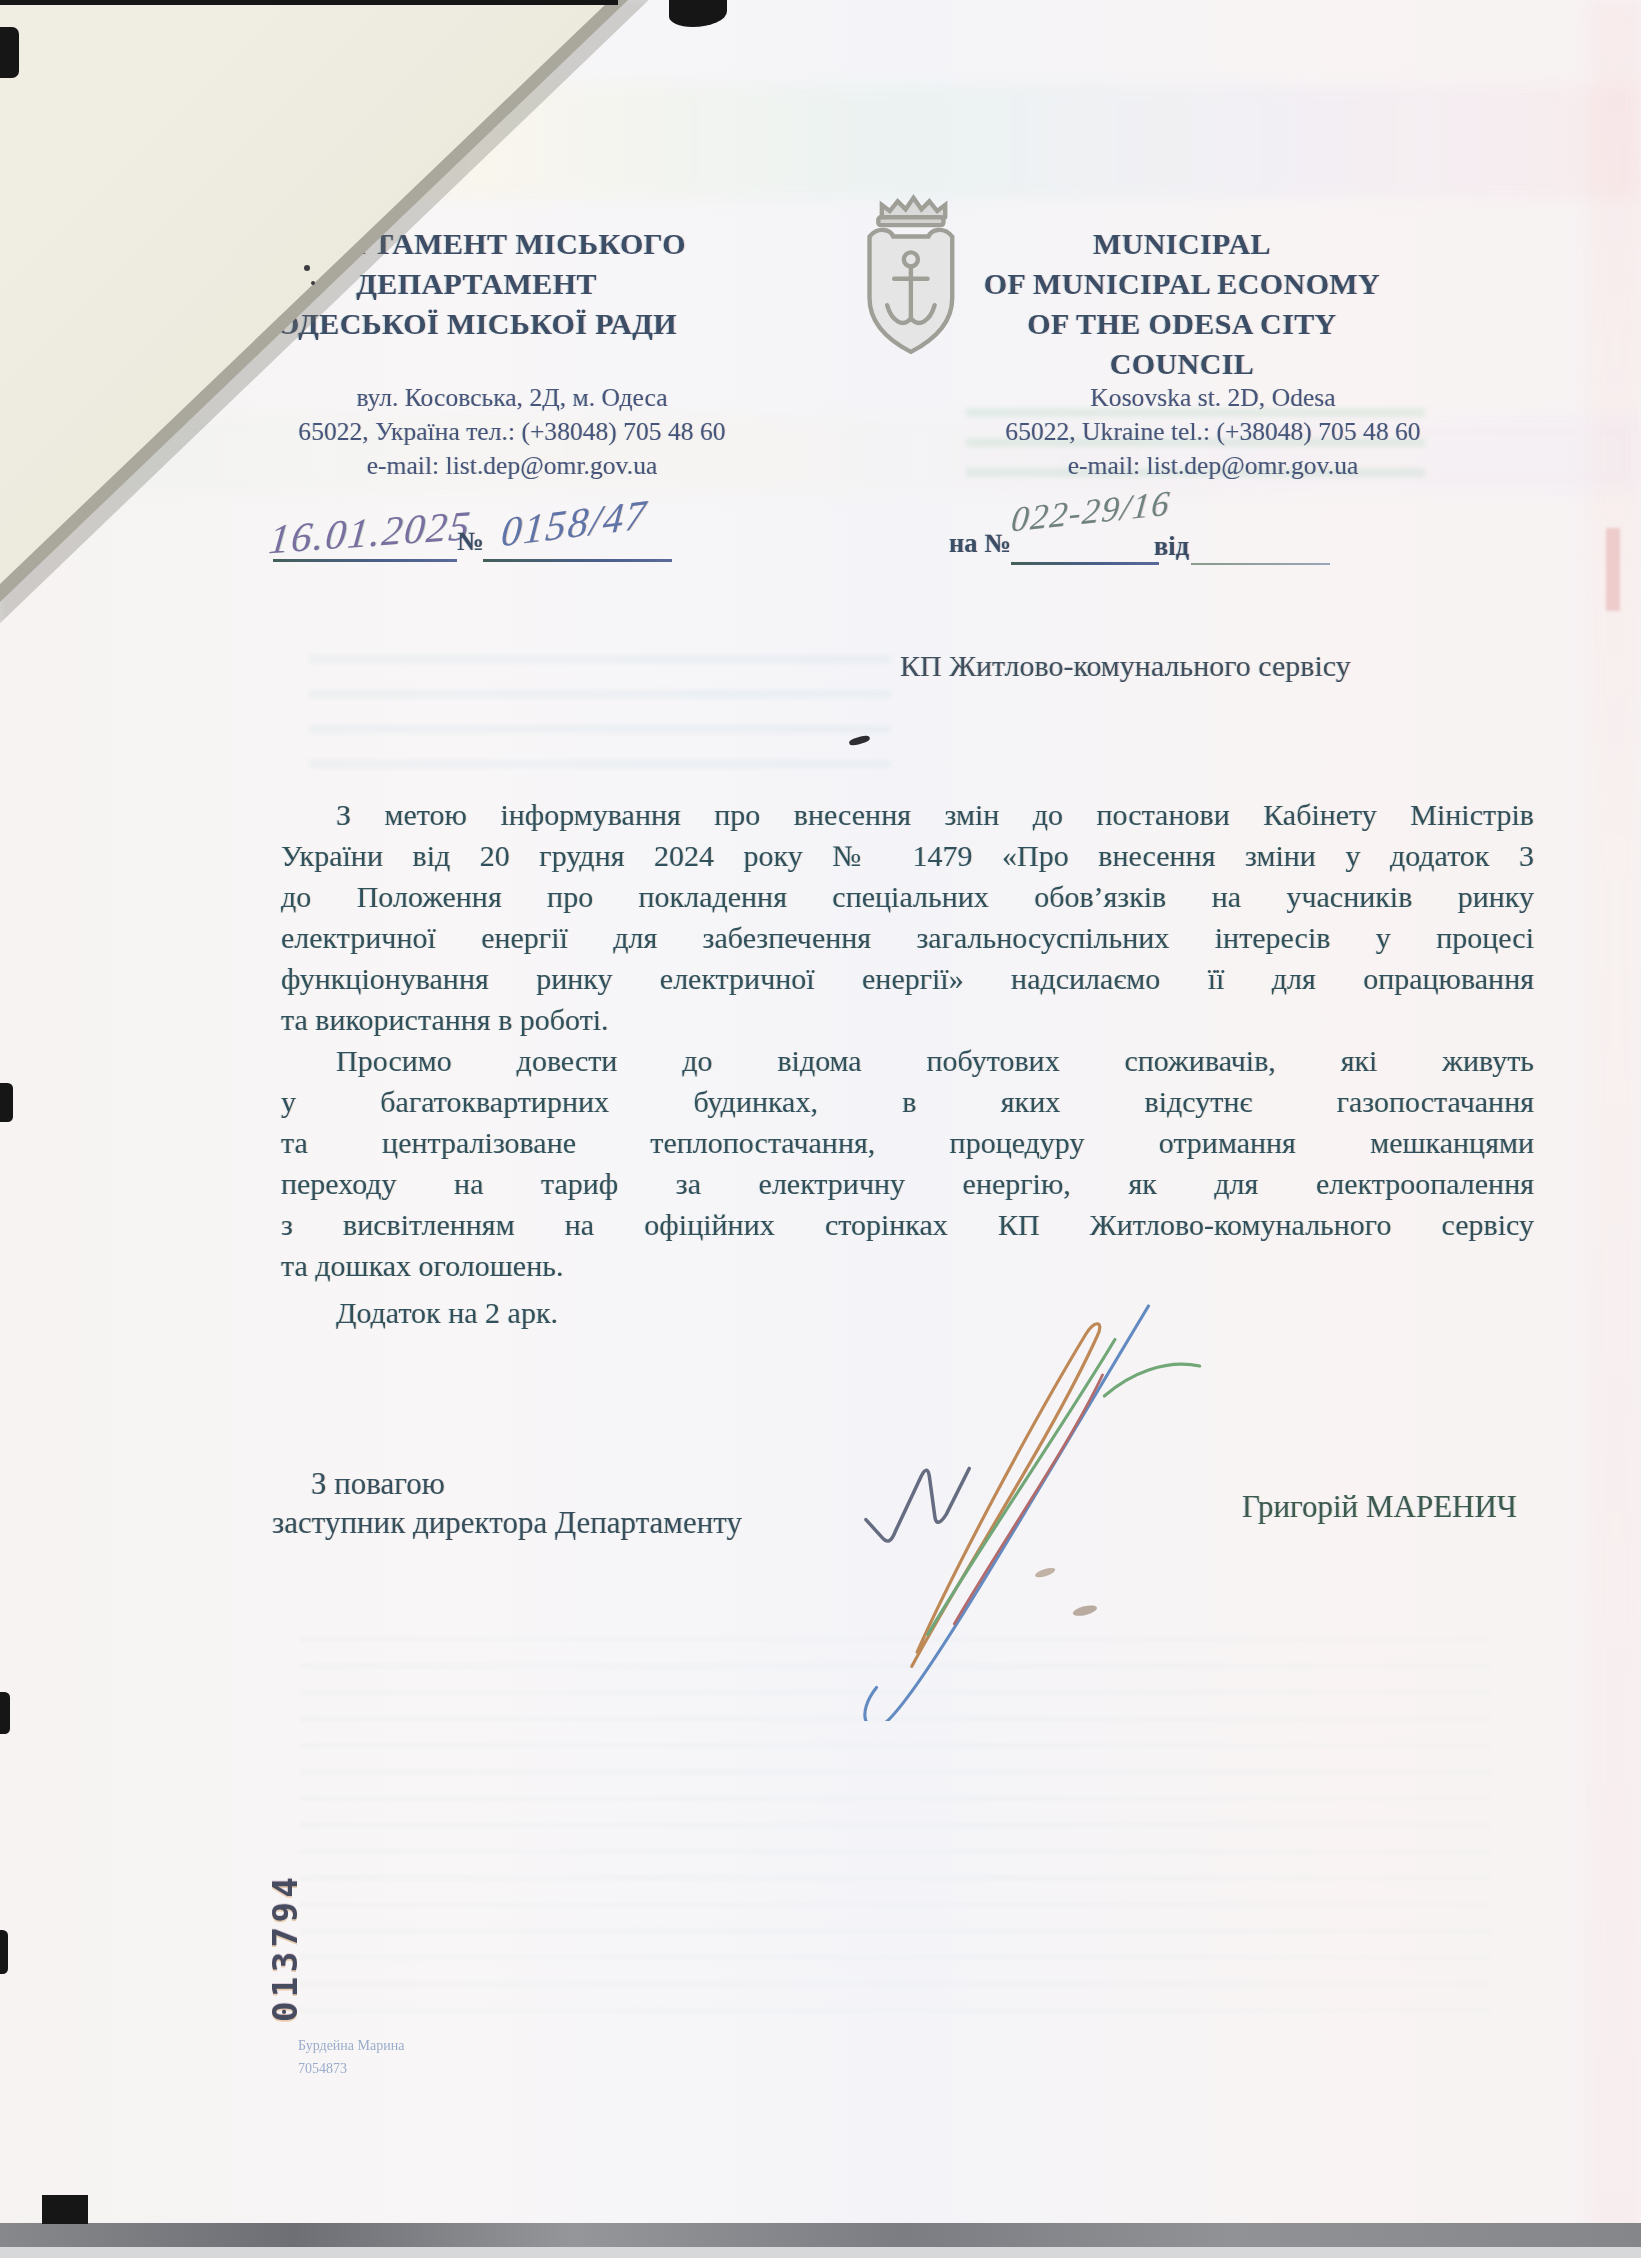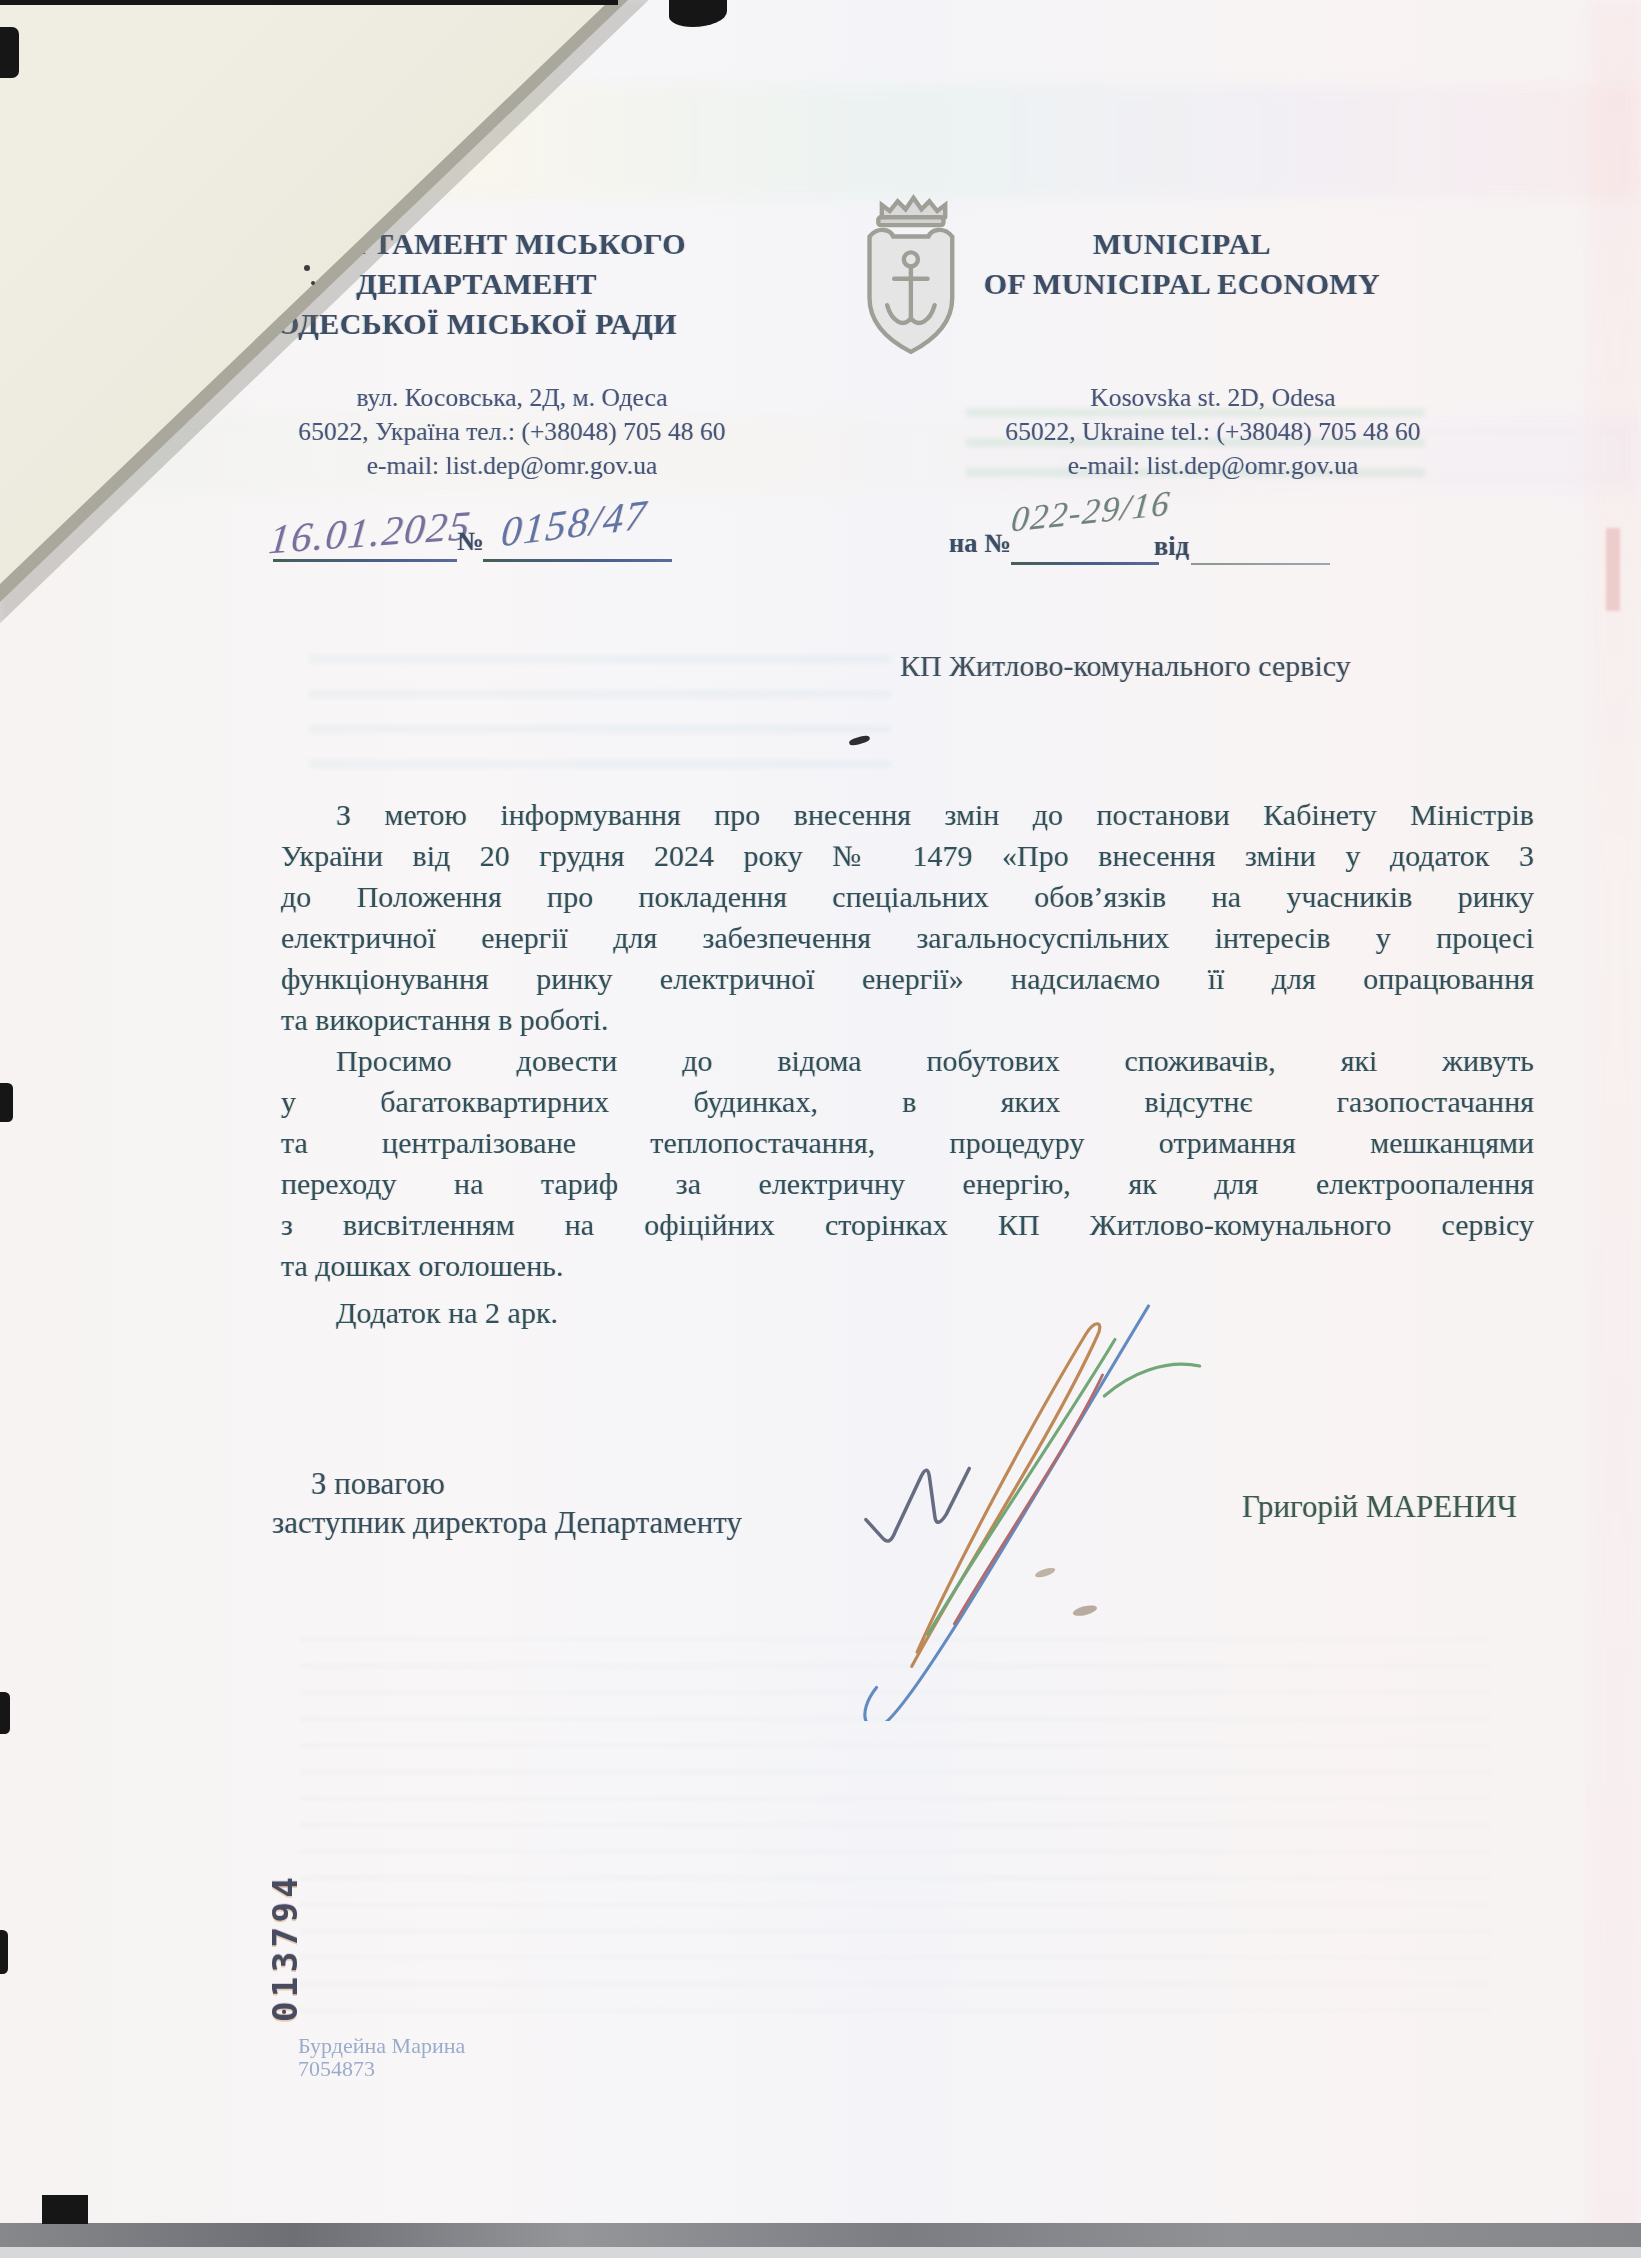--- a/index.html
+++ b/index.html
@@ -48,21 +48,21 @@
           text-shadow:0.9px 0 rgba(170,110,70,.3);}
   .hw-reply{left:1011px;top:492px;font-size:35px;color:#6e837e;transform:rotate(-6deg) skewX(-12deg);
             text-shadow:0.9px 0 rgba(150,90,120,.25);}
   .uline{position:absolute;height:2.6px;background:linear-gradient(90deg,#44605a,#4a5f8a 60%,#5a6a9a);}
   .uline.soft{height:1.8px;background:linear-gradient(90deg,#8a9a8a,#9aa6b8);}
   
   .stampno{position:absolute;left:265px;top:1801px;height:221px;
            writing-mode:vertical-rl;transform:rotate(180deg);
            font-family:"DejaVu Sans Mono",monospace;font-weight:bold;font-size:34px;letter-spacing:4.4px;
            color:#474c60;text-shadow:-1.8px 0 rgba(205,125,45,.35),0.9px 0 rgba(120,60,120,.2);}
-  .footer{position:absolute;left:298px;top:2034px;font-size:22px;line-height:23px;color:#8aa0c4;opacity:.85;}
+  .footer{position:absolute;left:298px;top:2034px;font-size:14px;line-height:23px;color:#8aa0c4;opacity:.85;}
   
   .art{position:absolute;pointer-events:none;}
   .fold-shadow-soft{left:-7px;top:-7px;width:670px;height:644px;filter:blur(7px);
     background:rgba(110,108,100,.30);clip-path:polygon(0 0,663px 0,0 637px);z-index:8;}
   .fold-shadow{left:0;top:0;width:628px;height:602px;background:#aaa79c;
     clip-path:polygon(0 0,628px 0,0 602px);z-index:9;}
   .fold{left:0;top:0;width:610px;height:584px;z-index:10;
     background:linear-gradient(135deg,#f0ede3 20%,#eae7da 70%,#e2dfd2 96%);
     clip-path:polygon(0 0,610px 0,0 584px);}
   .edge{background:#161616;z-index:11;}
@@ -108,20 +108,21 @@
       <circle cx="77" cy="88" r="8"></circle>
       <path d="M77,96 L77,155"></path>
       <path d="M58,110 L96,110"></path>
       <path d="M50,140 C55,158 68,166 77,155 M104,140 C99,158 86,166 77,155"></path>
     </g>
   </svg>
 
   <div class="orghdr print" style="left:957px;top:224px;width:450px;">
     <div>MUNICIPAL</div>
     <div>OF MUNICIPAL ECONOMY</div>
+    <div>OF THE ODESA CITY COUNCIL</div>
   </div>
 
   <div class="addr" style="left:287px;top:381px;width:450px;">
     <div>вул. Косовська, 2Д, м. Одеса</div>
     <div>65022, Україна тел.: (+38048) 705 48 60</div>
     <div>e-mail: list.dep@omr.gov.ua</div>
   </div>
   <div class="addr" style="left:988px;top:381px;width:450px;">
     <div>Kosovska st. 2D, Odesa</div>
     <div>65022, Ukraine tel.: (+38048) 705 48 60</div>

